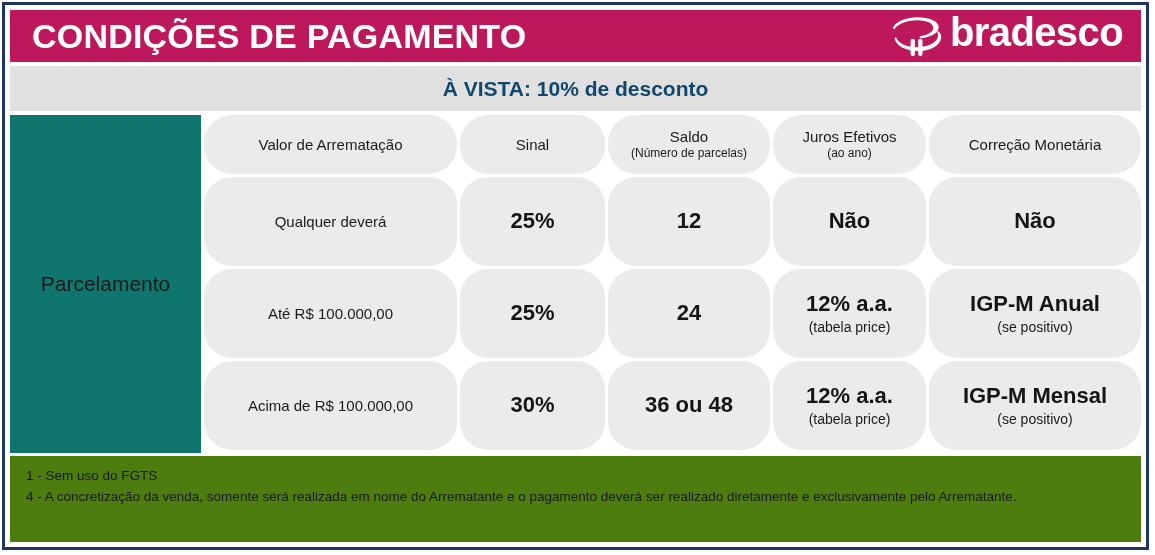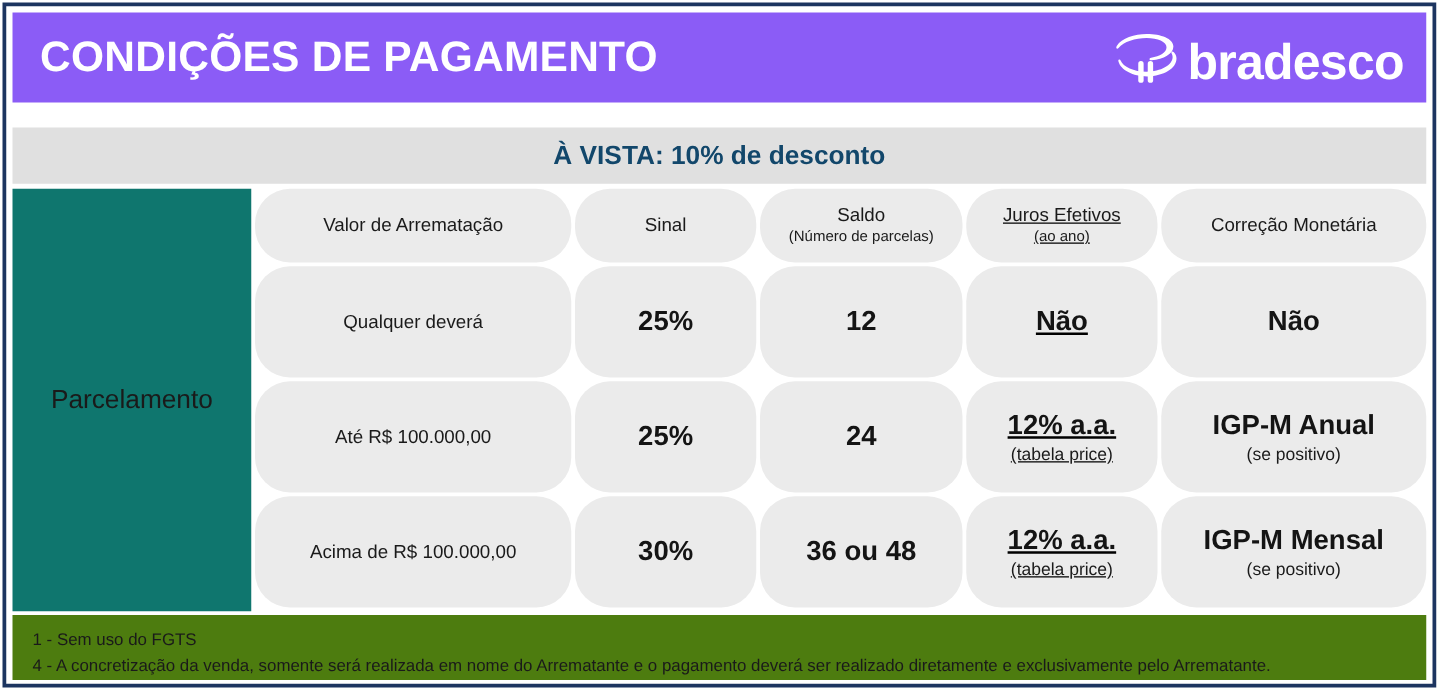--- a/index.html
+++ b/index.html
@@ -22,58 +22,58 @@
     border: 3px solid #1d3560;
     box-sizing: border-box;
     background: #ffffff;
     display: flex;
     flex-direction: column;
   }
 
   
   .header {
     margin: 5px 5px 0 5px;
-    height: 72px;
-    background: #8b5cf6;
+    height: 52px;
+    background: #be185d;
     display: flex;
     align-items: center;
     justify-content: space-between;
     padding: 0 18px 0 22px;
     box-sizing: border-box;
     flex: none;
   }
   .header-title {
     color: #ffffff;
     font-size: 34px;
     font-weight: bold;
     letter-spacing: 0.2px;
     white-space: nowrap;
   }
   .logo {
     display: flex;
-    align-items: flex-end;
+    align-items: flex-start;
     gap: 7px;
   }
   .logo-mark {
     width: 52px;
     height: 48px;
     flex: none;
   }
   .logo-word {
     color: #ffffff;
     font-size: 40px;
     font-weight: bold;
     letter-spacing: -0.6px;
     line-height: 1;
     white-space: nowrap;
   }
 
   
   .avista-band {
-    margin: 20px 5px 0 5px;
+    margin: 4px 5px 0 5px;
     height: 45px;
     background: #e0e0e0;
     display: flex;
     align-items: center;
     justify-content: center;
     flex: none;
   }
   .avista-text {
     color: #12476b;
     font-size: 21px;
@@ -121,21 +121,21 @@
     align-items: center;
     justify-content: center;
     text-align: center;
     box-sizing: border-box;
     padding: 2px 6px;
     border-radius: 28px;
   }
   .c0 { width: 253px; flex: none; }
   .c1 { width: 145px; flex: none; align-items: center; }
   .c2 { width: 162px; flex: none; }
-  .c3 { width: 153px; flex: none; text-decoration: underline; }
+  .c3 { width: 153px; flex: none; }
   .c4 { flex: 1; }
 
   .head-main {
     font-size: 15px;
     color: #1a1a1a;
     line-height: 1.15;
   }
   .head-sub {
     font-size: 12px;
     color: #1a1a1a;

